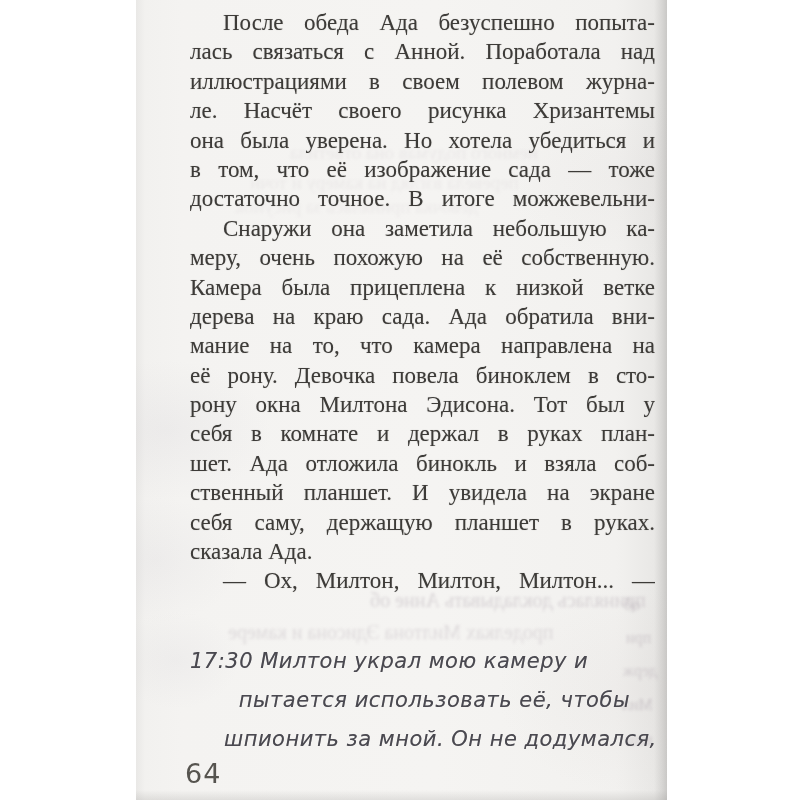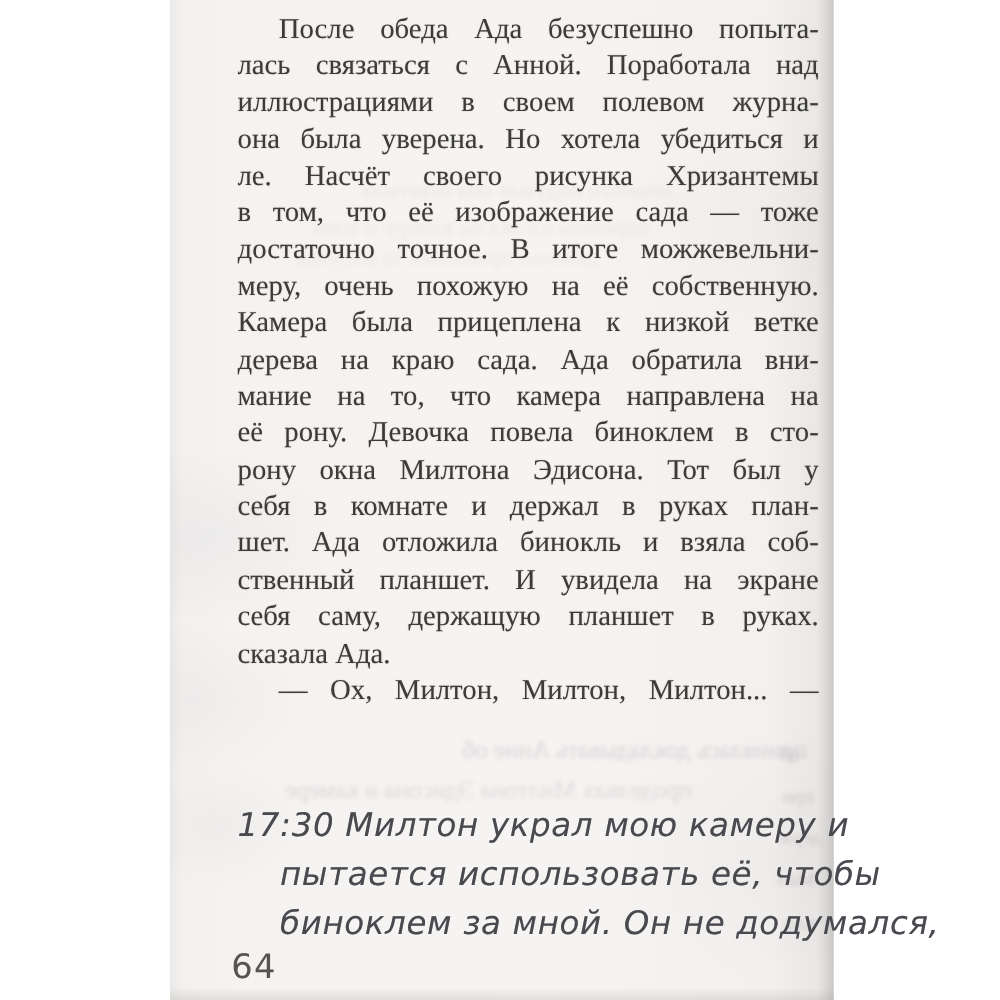--- a/index.html
+++ b/index.html
@@ -52,28 +52,28 @@
   .line { height: 29.4px; overflow: hidden; }
   .line.just { text-align: justify; }
   .line.just::after { content: ""; display: inline-block; width: 100%; height: 0; }
   .line.ind { text-indent: 33px; }
   
   .journal {
     position: absolute;
     left: 54px; top: 642px; width: 440px;
     font-family: "DejaVu Sans", "Liberation Sans", sans-serif;
     font-style: italic;
-    font-size: 26px;
+    font-size: 21px;
     line-height: 39px;
     letter-spacing: 0.5px;
     color: #4a4950;
     text-shadow: 0 0 0.5px rgba(74,73,80,0.4);
   }
   .jline { white-space: nowrap; }
-  .jline.hang { padding-left: 34px; }
+  .jline.hang { padding-left: 34px; text-align: right; }
   
   .page-number {
     position: absolute;
     left: 49px; top: 758px;
     font-family: "DejaVu Sans", "Liberation Sans", sans-serif;
     font-size: 27px;
     letter-spacing: 1px;
     color: #56544f;
   }
   
@@ -102,42 +102,43 @@
         <span class="bleed" style="left: 490px; top: 629px; font-size: 16px; opacity: 0.42;">при</span>
         <span class="bleed" style="left: 487px; top: 662px; font-size: 16px; opacity: 0.4;">держ</span>
         <span class="bleed" style="left: 486px; top: 696px; font-size: 16px; opacity: 0.45;">Мил</span>
         <span class="bleed" style="left: 490px; top: 731px; font-size: 16px; opacity: 0.38;">ваш</span>
       </div>
     <div class="text-block" style="color: rgb(61, 59, 56);">
         <div class="para">
           <div class="line just ind">После обеда Ада безуспешно попыта-</div>
           <div class="line just">лась связаться с Анной. Поработала над</div>
           <div class="line just">иллюстрациями в своем полевом журна-</div>
+          <div class="line just">ле. Насчёт своего рисунка Хризантемы</div>
           <div class="line just">она была уверена. Но хотела убедиться и</div>
-          <div class="line just">ле. Насчёт своего рисунка Хризантемы</div>
           <div class="line just">в том, что её изображение сада — тоже</div>
           <div class="line just">достаточно точное. В итоге можжевельни-</div>
         </div>
         <div class="para">
+          <div class="line just ind">Снаружи она заметила небольшую ка-</div>
           <div class="line just">меру, очень похожую на её собственную.</div>
           <div class="line just">Камера была прицеплена к низкой ветке</div>
           <div class="line just">дерева на краю сада. Ада обратила вни-</div>
           <div class="line just">мание на то, что камера направлена на</div>
           <div class="line just">её рону. Девочка повела биноклем в сто-</div>
           <div class="line just">рону окна Милтона Эдисона. Тот был у</div>
           <div class="line just">себя в комнате и держал в руках план-</div>
           <div class="line just">шет. Ада отложила бинокль и взяла соб-</div>
           <div class="line just">ственный планшет. И увидела на экране</div>
           <div class="line just">себя саму, держащую планшет в руках.</div>
         </div>
         <div class="para">
           <div class="line">сказала Ада.</div>
           <div class="line just ind">— Ох, Милтон, Милтон, Милтон... —</div>
         </div>
       </div>
     <div class="journal" style="color: rgb(74, 73, 80);">
         <div class="jline">17:30 Милтон украл мою камеру и</div>
         <div class="jline hang">пытается использовать её, чтобы</div>
-        <div class="jline hang">биноклем за мной. Он не додумался,</div>
+        <div class="jline hang">шпионить за мной. Он не додумался,</div>
       </div>
     <div class="page-number" style="color: rgb(86, 84, 79);">64</div>
   </div>
 </div>
 
 </body></html>

